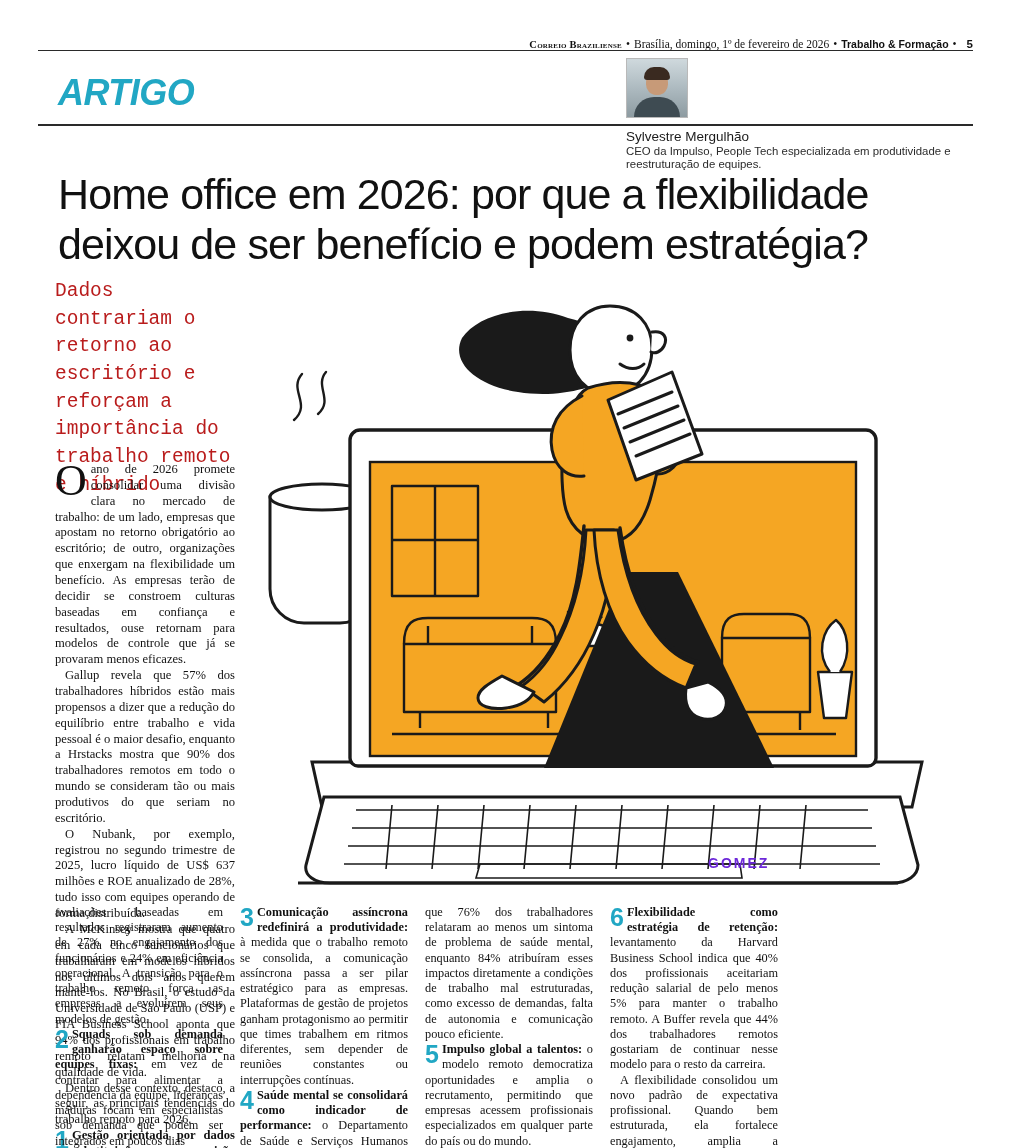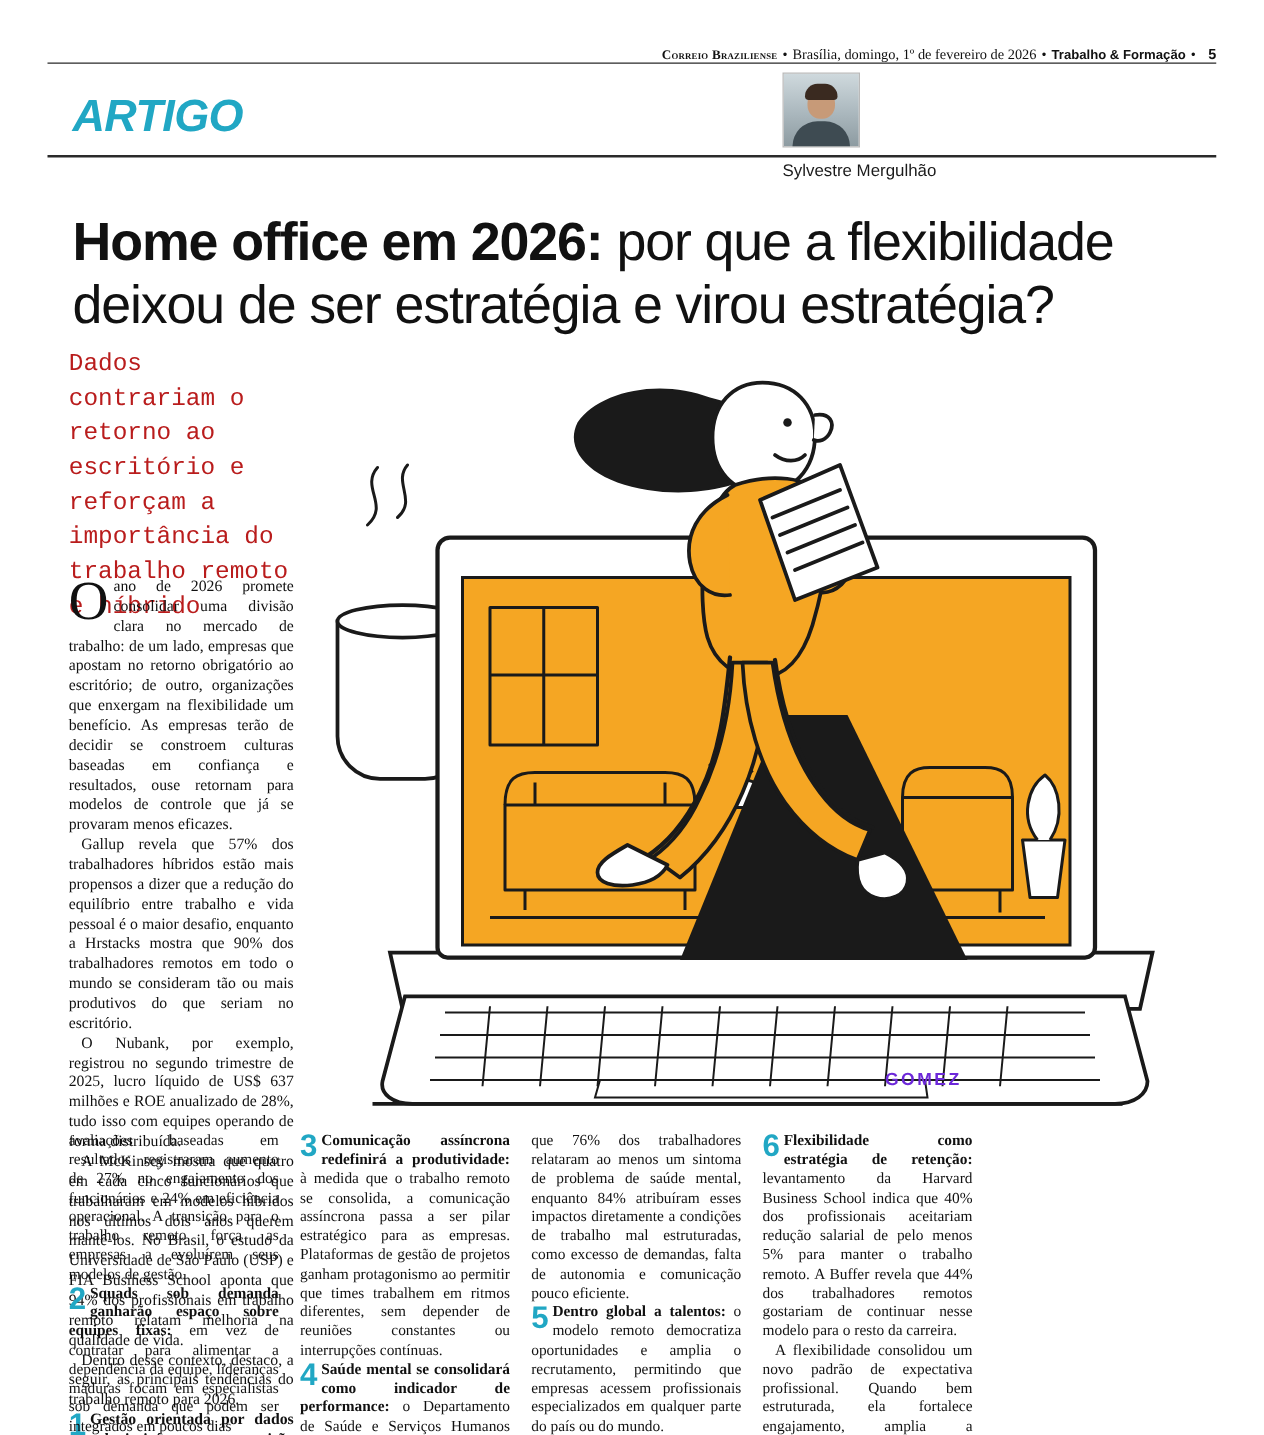--- a/index.html
+++ b/index.html
@@ -156,21 +156,21 @@
     position: absolute;
     top: 140px;
     left: 58px;
     right: 44px;
     font-family: "Liberation Sans", sans-serif;
     font-size: 43px;
     line-height: 1.17;
     letter-spacing: -0.9px;
     color: #111;
   }
-  .headline b { font-weight: bold; margin-top: 48px; }
+  .headline b { font-weight: normal; margin-top: 48px; }
   .headline .light { font-weight: normal; }
 
   
   .standfirst {
     position: absolute;
     top: 278px;
     left: 55px;
     width: 185px;
     font-family: Liberation Mono, monospace;
     font-size: 19.5px;
@@ -270,26 +270,27 @@
   <div class="kicker">ARTIGO</div>
 
   <div class="author-box">
     <div class="author-photo">
       <div class="body"></div>
       <div class="face"></div>
       <div class="hair"></div>
     </div>
     <div class="author-text">
       <div class="author-name">Sylvestre Mergulhão</div>
+      <div class="author-role">CEO da Impulso, People Tech especializada em produtividade e reestruturação de equipes.</div>
     </div>
   </div>
   <div class="rule-under-head"></div>
 
   <h1 class="headline">
-    <b>Home office em 2026:</b><span class="light"> por que a flexibilidade deixou de ser estratégia e virou estratégia?</span>
+    <b>Home office em 2026:</b><span class="light"> por que a flexibilidade deixou de ser benefício e podem estratégia?</span>
   </h1>
 
   <div class="standfirst">Dados contrariam o retorno ao escritório e reforçam a importância do trabalho remoto e híbrido</div>
 
   <div class="illo">
     <svg width="720" height="625" viewBox="0 0 720 625" xmlns="http://www.w3.org/2000/svg">
 
       <path d="M42 148 c18 -16 -6 -30 8 -46 M66 142 c16 -14 -4 -28 8 -42" fill="none" stroke="#1a1a1a" stroke-width="2.4" stroke-linecap="round"></path>
 
       <path d="M18 225 h104 v92 a34 34 0 0 1 -34 34 h-36 a34 34 0 0 1 -34 -34 z" fill="#fff" stroke="#1a1a1a" stroke-width="3"></path>
@@ -395,21 +396,21 @@
         <span class="num">3</span><span class="bold">Comunicação assíncrona redefinirá a produtividade:</span><span> à medida que o trabalho remoto se consolida, a comunicação assíncrona passa a ser pilar estratégico para as empresas. Plataformas de gestão de projetos ganham protagonismo ao permitir que times trabalhem em ritmos diferentes, sem depender de reuniões constantes ou interrupções contínuas.</span>
       </p>
       <p class="noind">
         <span class="num">4</span><span class="bold">Saúde mental se consolidará como indicador de performance:</span><span> o Departamento de Saúde e Serviços Humanos dos EUA aponta</span>
       </p>
     </div>
 
     <div class="bcol">
       <p class="noind">que 76% dos trabalhadores relataram ao menos um sintoma de problema de saúde mental, enquanto 84% atribuíram esses impactos diretamente a condições de trabalho mal estruturadas, como excesso de demandas, falta de autonomia e comunicação pouco eficiente.</p>
       <p class="noind">
-        <span class="num">5</span><span class="bold">Dentro global a talentos:</span><span> o modelo remoto democratiza oportunidades e amplia o recrutamento, permitindo que empresas acessem profissionais especializados em qualquer parte do país ou do mundo.</span>
+        <span class="num">5</span><span class="bold">Impulso global a talentos:</span><span> o modelo remoto democratiza oportunidades e amplia o recrutamento, permitindo que empresas acessem profissionais especializados em qualquer parte do país ou do mundo.</span>
       </p>
     </div>
 
     <div class="bcol">
       <p class="noind">
         <span class="num">6</span><span class="bold">Flexibilidade como estratégia de retenção:</span><span> levantamento da Harvard Business School indica que 40% dos profissionais aceitariam redução salarial de pelo menos 5% para manter o trabalho remoto. A Buffer revela que 44% dos trabalhadores remotos gostariam de continuar nesse modelo para o resto da carreira.</span>
       </p>
       <p>A flexibilidade consolidou um novo padrão de expectativa profissional. Quando bem estruturada, ela fortalece engajamento, amplia a permanência dos talentos e cria ambientes mais sustentáveis para empresas e colaboradores.</p>
     </div>
 

